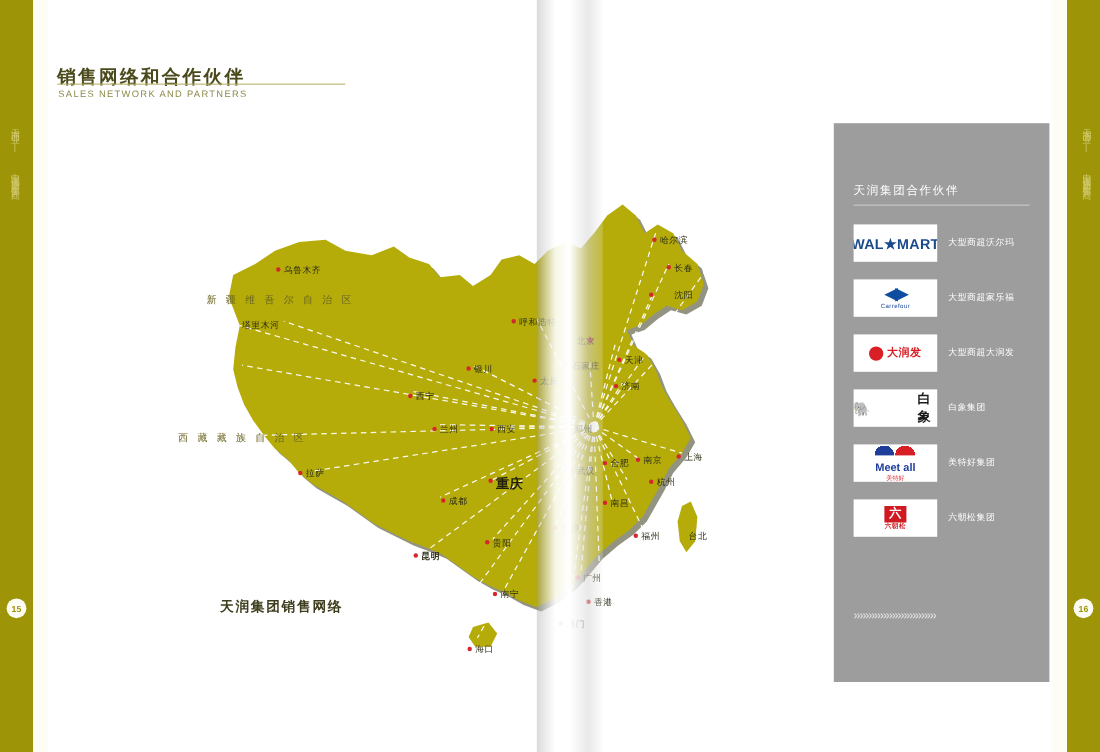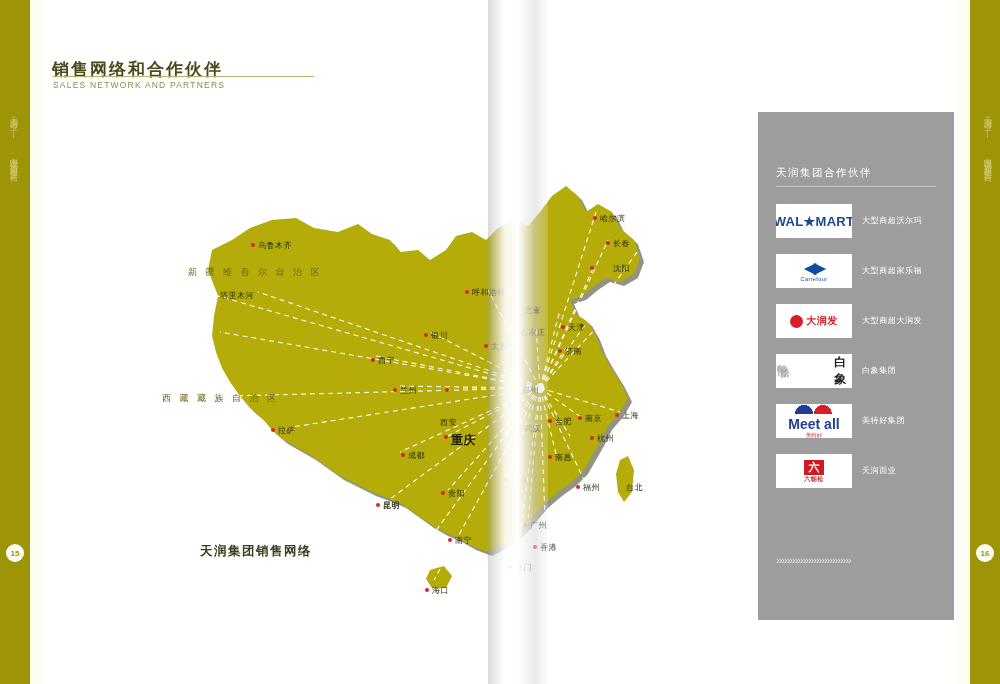--- a/index.html
+++ b/index.html
@@ -303,21 +303,21 @@
   .lg-meet .mt-shape {
     display: block;
     width: 40px;
     height: 10px;
     margin: 0 auto 1px;
     background:
       radial-gradient(circle at 25% 100%, #1f3e9c 0 9px, transparent 9px),
       radial-gradient(circle at 72% 100%, #d81f26 0 9px, transparent 9px);
   }
   .lg-meet .mt-word {
-    font-size: 14px;
+    font-size: 10px;
     font-weight: bold;
     color: #1f3e9c;
   }
   .lg-meet .mt-cn {
     display: block;
     font-size: 5.5px;
     color: #d81f26;
   }
   .lg-ls { text-align: center; line-height: 1; }
   .lg-ls .ls-box {
@@ -471,21 +471,21 @@
         <div class="city-label" style="left: 331px; top: 230px;">银川</div>
         <div class="city-dot" style="left: 384px; top: 244px;"></div>
         <div class="city-label" style="left: 391px; top: 241px;">太原</div>
         <div class="city-dot" style="left: 458px; top: 249px;"></div>
         <div class="city-label" style="left: 465px; top: 246px;">济南</div>
         <div class="city-dot" style="left: 271px; top: 258px;"></div>
         <div class="city-label" style="left: 278px; top: 255px;">西宁</div>
         <div class="city-dot" style="left: 293px; top: 288px;"></div>
         <div class="city-label" style="left: 300px; top: 285px;">兰州</div>
         <div class="city-dot" style="left: 345px; top: 288px;"></div>
-        <div class="city-label" style="left: 340px; top: 285px; margin-top: 32px;">西安</div>
+        <div class="city-label" style="left: 352px; top: 285px;">西安</div>
         <div class="city-dot" style="left: 415px; top: 288px;"></div>
         <div class="city-label" style="left: 422px; top: 285px;">郑州</div>
         <div class="city-dot" style="left: 171px; top: 328px;"></div>
         <div class="city-label" style="left: 178px; top: 325px;">拉萨</div>
         <div class="city-dot" style="left: 448px; top: 319px;"></div>
         <div class="city-label" style="left: 455px; top: 316px;">合肥</div>
         <div class="city-dot" style="left: 478px; top: 316px;"></div>
         <div class="city-label" style="left: 485px; top: 313px;">南京</div>
         <div class="city-dot" style="left: 515px; top: 313px;"></div>
         <div class="city-label" style="left: 522px; top: 310px;">上海</div>
@@ -565,19 +565,19 @@
           </div>
           <div class="partner-name">美特好集团</div>
         </div>
         <div class="partner-row" style="top: 342px;">
           <div class="partner-logo">
             <span class="lg-ls">
               <span class="ls-box">六</span>
               <span class="ls-cn">六朝松</span>
             </span>
           </div>
-          <div class="partner-name">天润面业</div>
+          <div class="partner-name">六朝松集团</div>
         </div>
       </div>
     <div id="arrow-strip">››››››››››››››››››››››››››››</div>
   </div>
 
 </div>
 
 </body></html>

